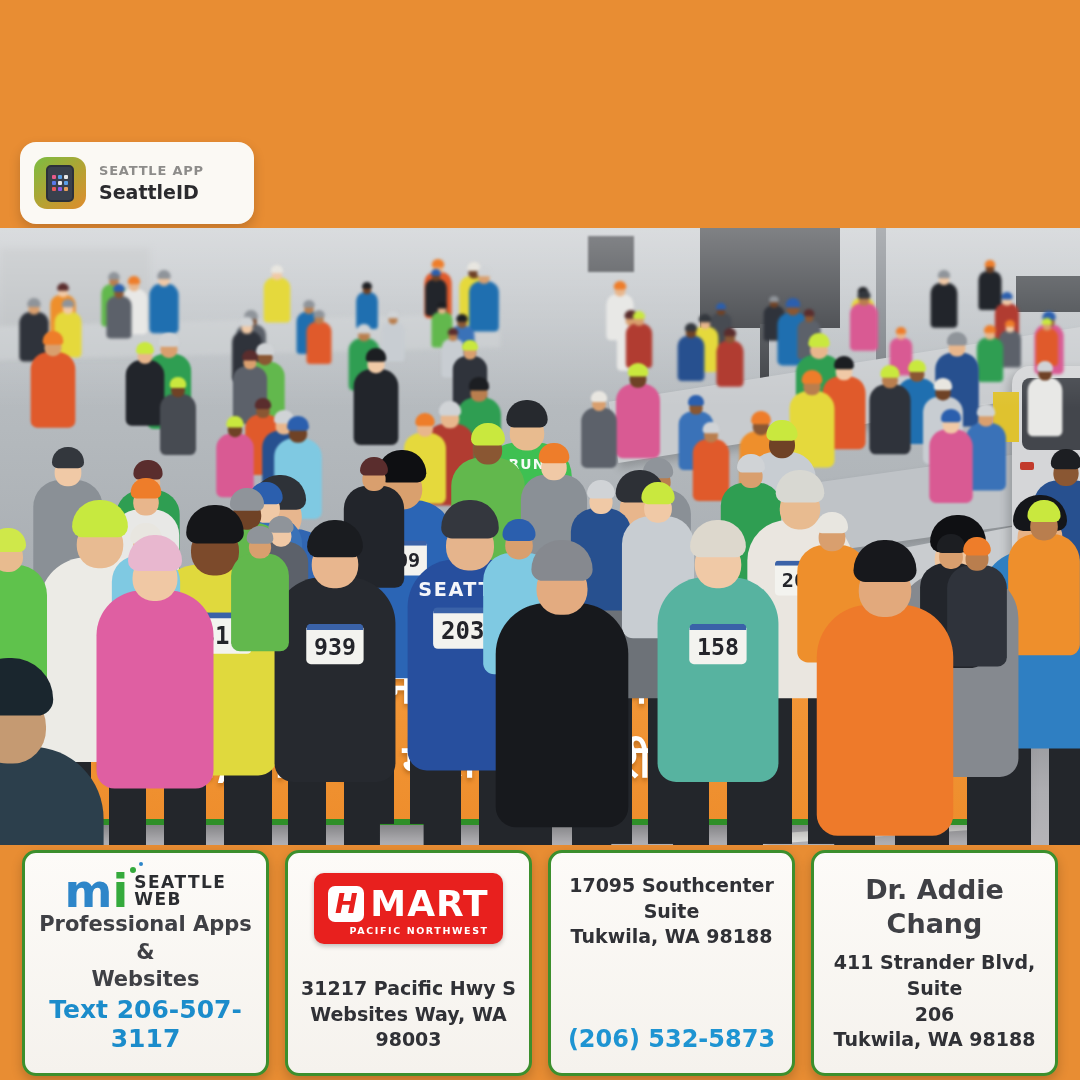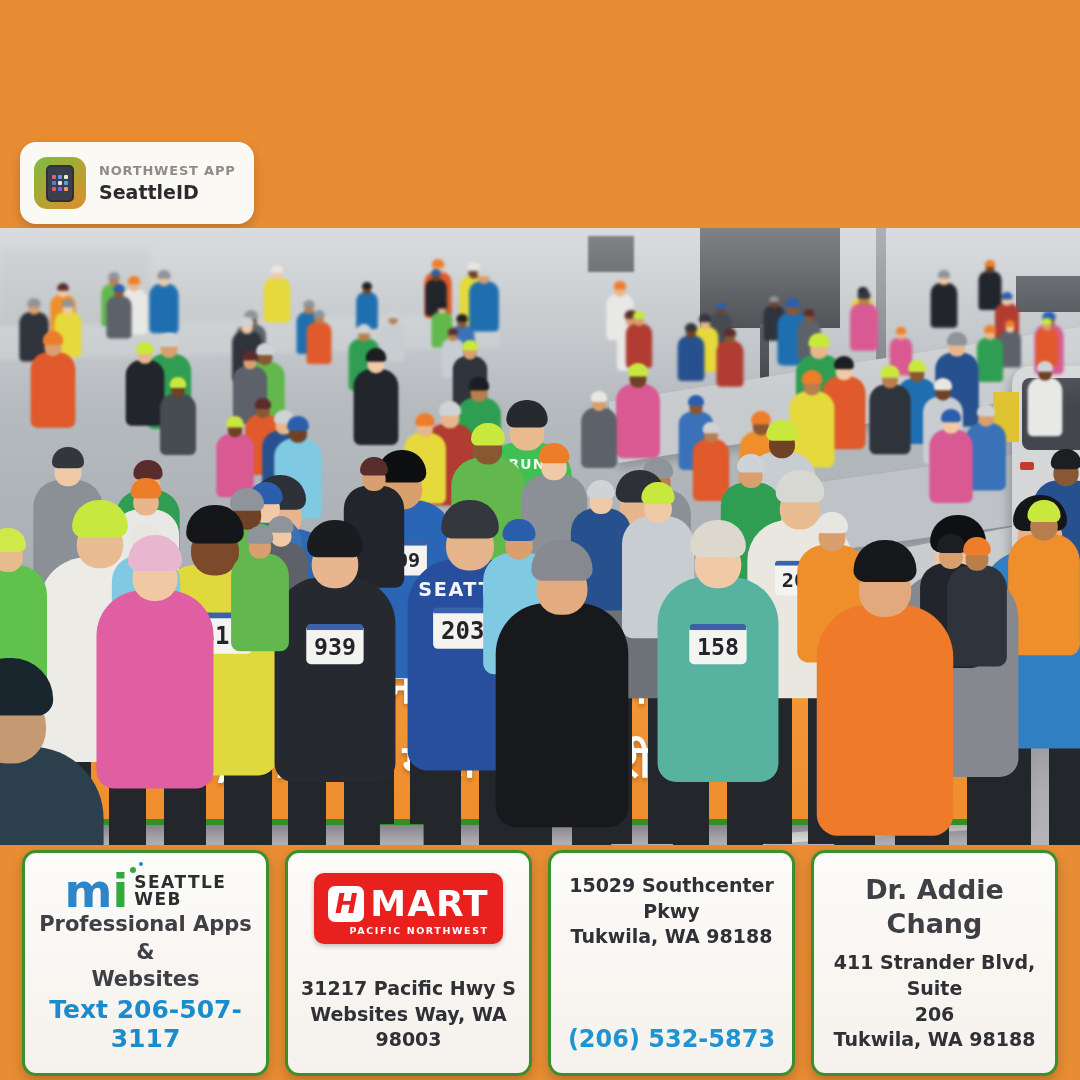--- a/index.html
+++ b/index.html
@@ -120,21 +120,21 @@
           <i style="background:#e8e8e8"></i>
         <i style="background:#5a78e8"></i>
           <i style="background:#e8e8e8"></i>
           <i style="background:#5aa0e8"></i>
         <i style="background:#e85a5a"></i>
           <i style="background:#8a5ae8"></i>
           <i style="background:#e8a05a"></i>
       </div>
     </div>
     <div>
-      <div class="badge-kicker">NORTHWEST APP</div>
+      <div class="badge-kicker">SEATTLE APP</div>
       <div class="badge-name">SeattleID</div>
     </div>
   </div>
 
 
   <div class="photo">
     <div class="building"></div>
     <div class="bridge"></div>
     <div class="billboard"></div>
     <div class="billboard-pole"></div>
@@ -794,22 +794,22 @@
       </div>
       <div class="card-address">
         <span>31217 Pacific Hwy S</span><br>
         <span>Websites Way, WA</span><br>
         <span>98003</span>
       </div>
     </div>
 
     <div class="card">
       <div class="card-address">
-        <span>15029 Southcenter</span><br>
-        <span>Pkwy</span><br>
+        <span>17095 Southcenter</span><br>
+        <span>Suite</span><br>
         <span>Tukwila, WA 98188</span>
       </div>
       <div class="card-phone">(206) 532-5873</div>
     </div>
 
     <div class="card">
       <div class="card-title">
         <span>Dr. Addie</span><br>
         <span>Chang</span>
       </div>

